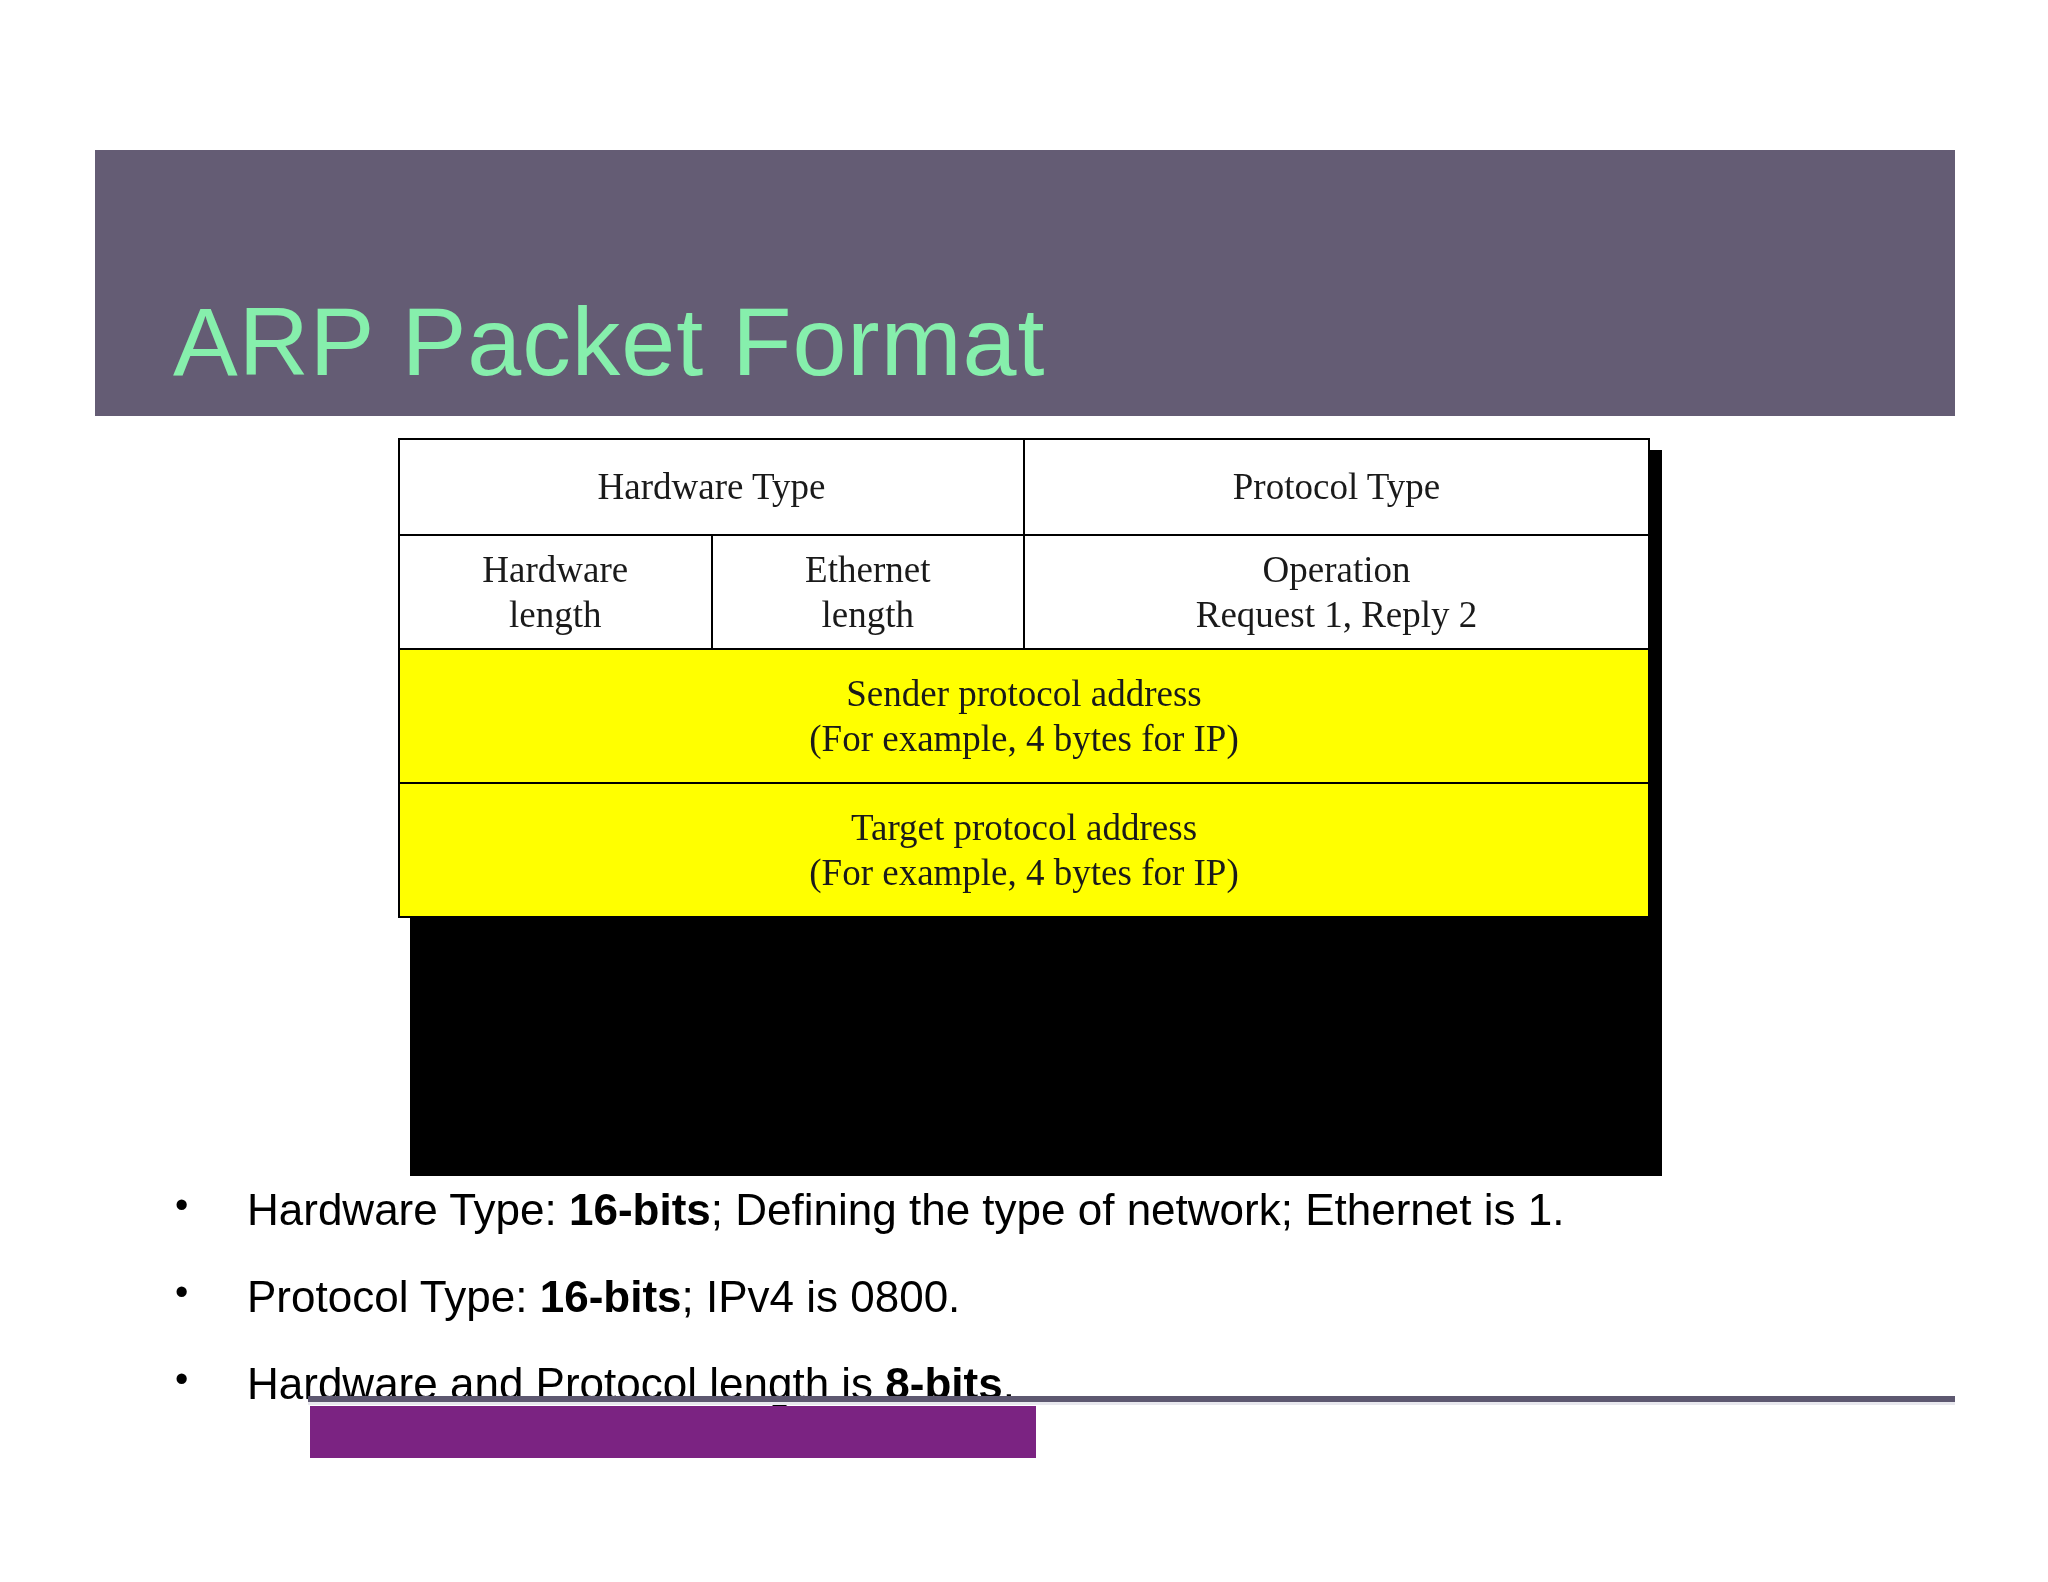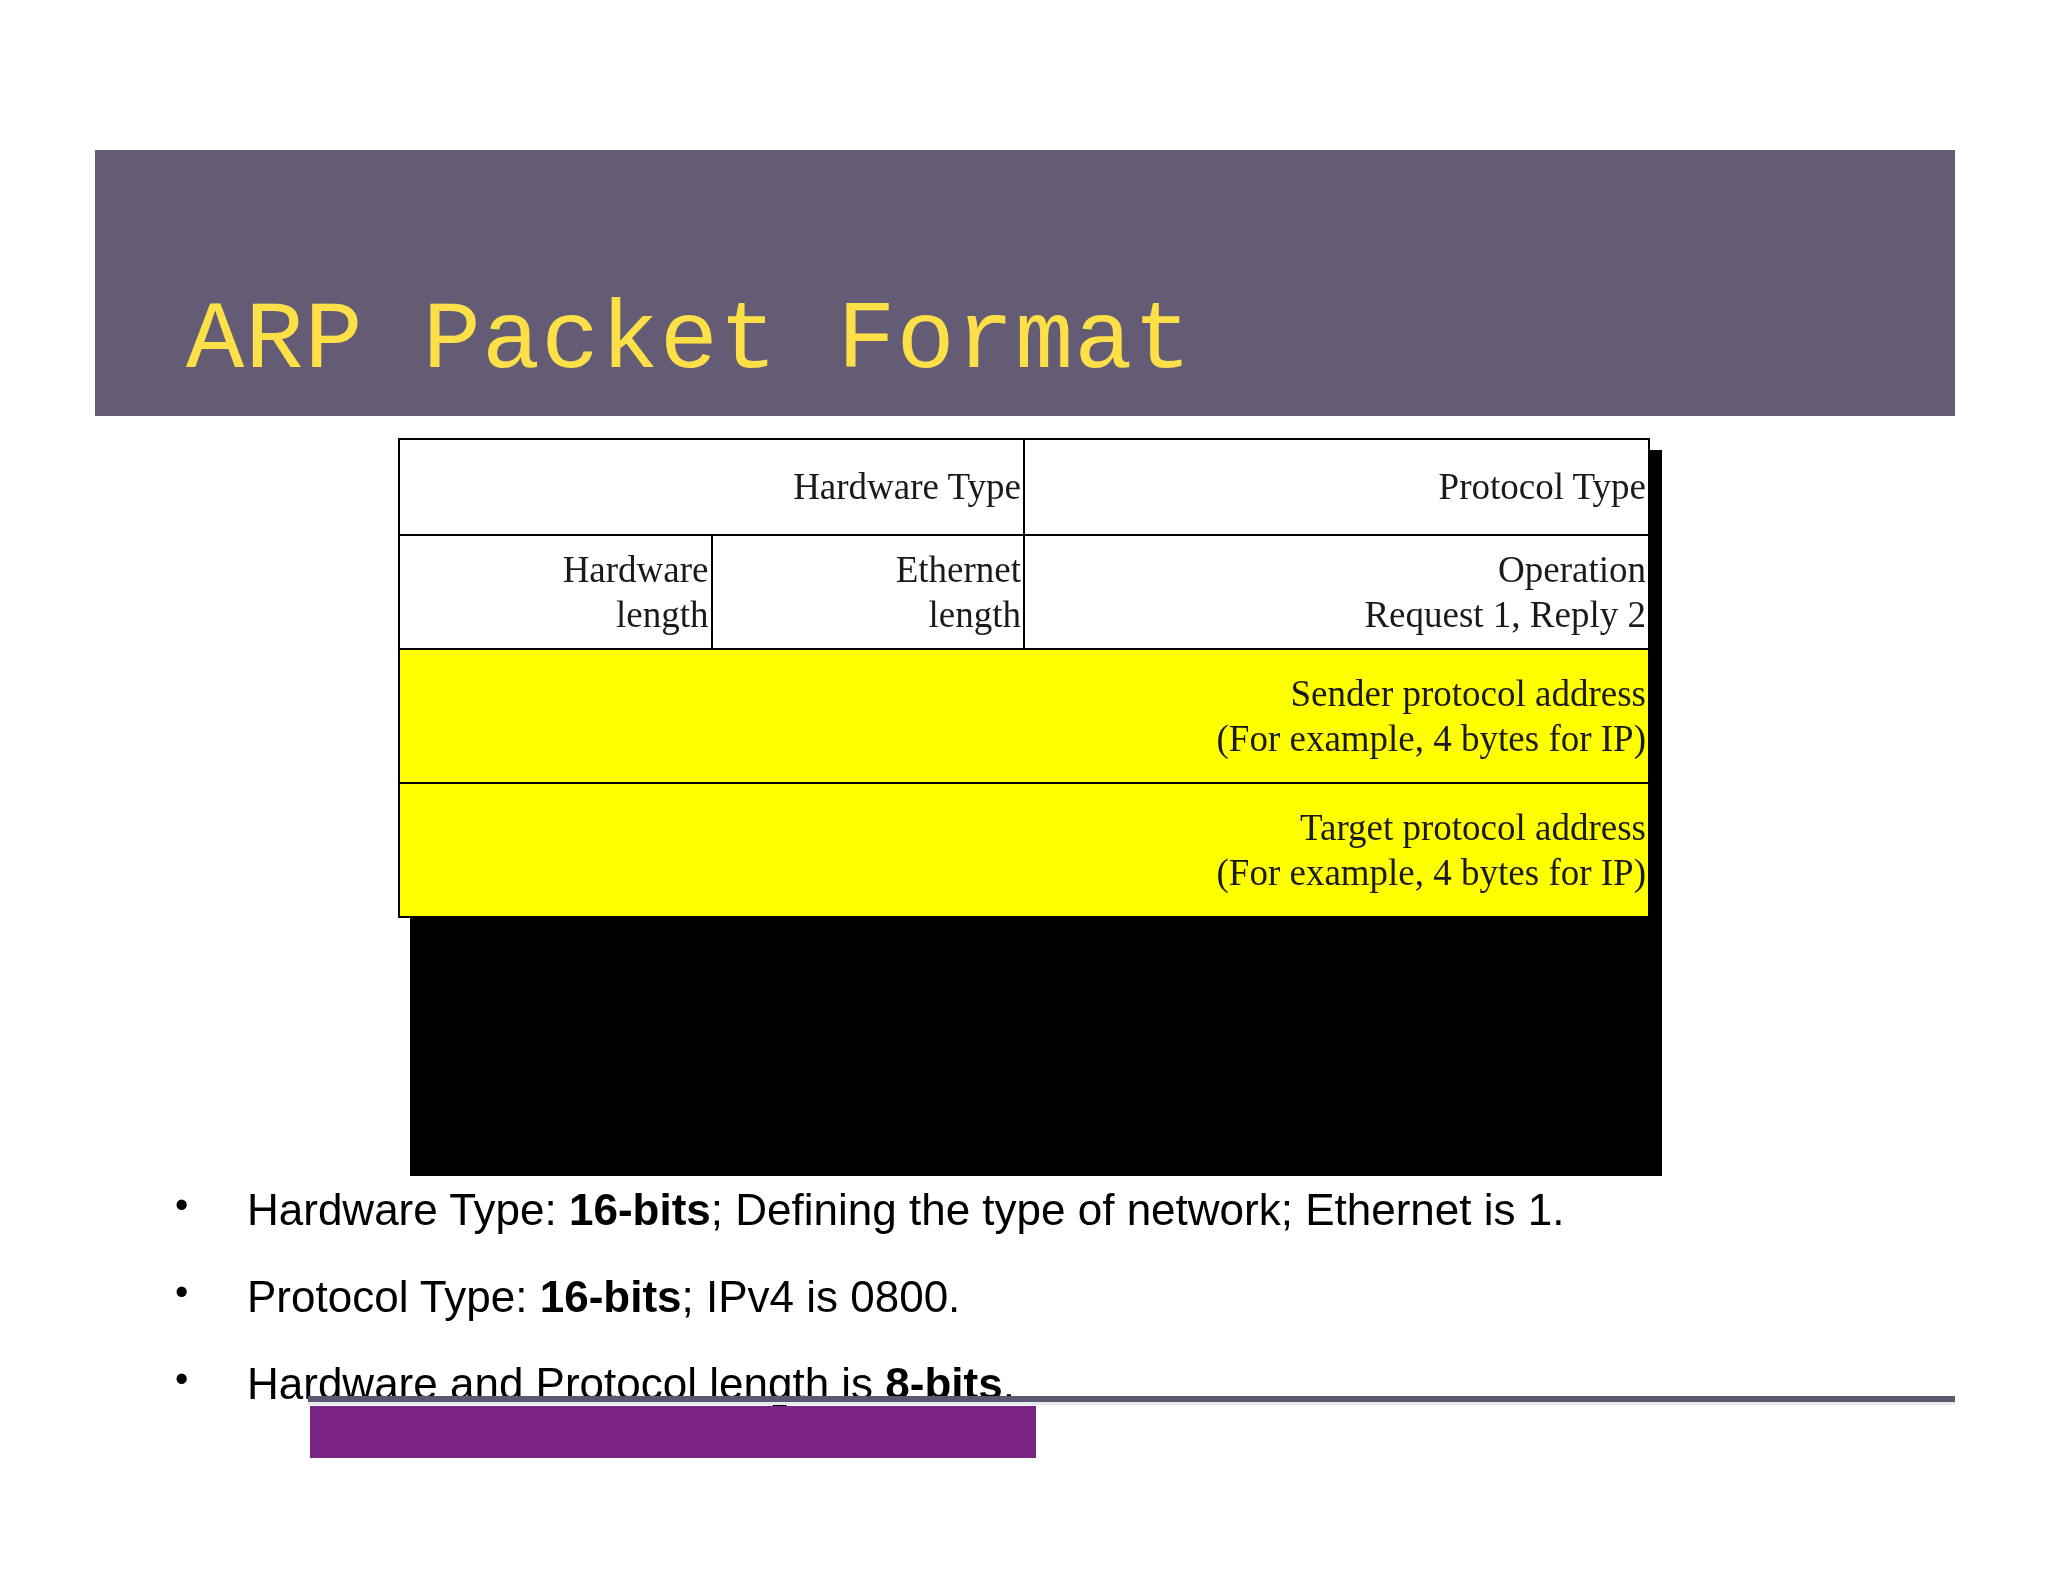--- a/index.html
+++ b/index.html
@@ -19,26 +19,26 @@
   .title-band {
     position: absolute;
     left: 95px;
     top: 150px;
     width: 1860px;
     height: 266px;
     background: #645C74;
   }
   .title-text {
     position: absolute;
-    left: 91px;
+    left: 78px;
     bottom: 26px;
-    font-family: Liberation Mono, monospace;
+    font-family: Liberation Sans, sans-serif;
     font-size: 97px;
     line-height: 1.0;
-    color: #fde047;
+    color: #86efac;
     letter-spacing: 1px;
     white-space: nowrap;
   }
 
   
   .packet-wrap {
     position: absolute;
     left: 398px;
     top: 438px;
     width: 1252px;
@@ -55,21 +55,21 @@
     position: relative;
     width: 1252px;
     border-collapse: collapse;
     table-layout: fixed;
     background: #ffffff;
     font-family: "Liberation Serif", "DejaVu Serif", serif;
     color: #1a1a1a;
   }
   .packet-table td {
     border: 2px solid #000000;
-    text-align: right;
+    text-align: center;
     vertical-align: middle;
     font-size: 37px;
     line-height: 1.22;
     padding: 10px 2px;
   }
   td.c-white  { background: #ffffff; }
   td.c-blue   { background: #C8E6ED; }
   td.c-yellow { background: #FFFF00; margin-left: 32px; }
 
   .r1 td { height: 74px; }

